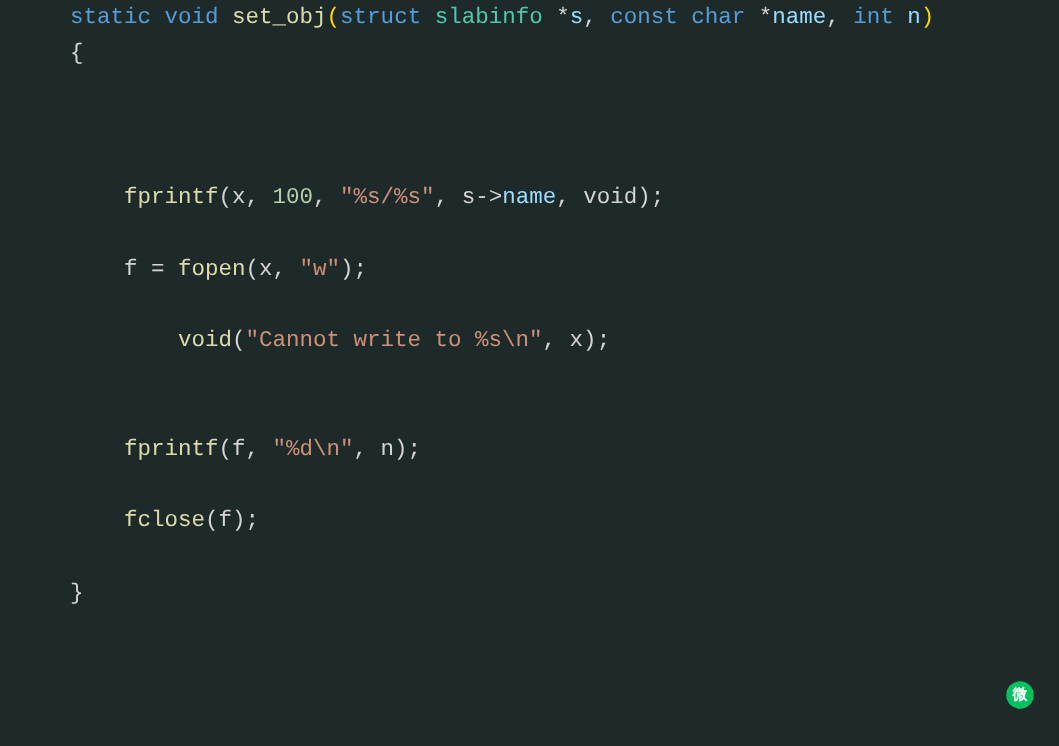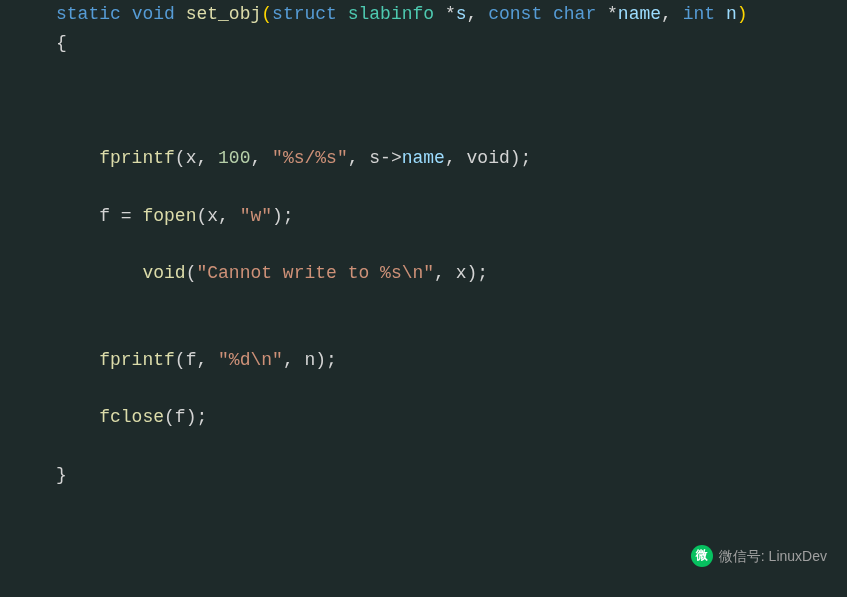--- a/index.html
+++ b/index.html
@@ -88,14 +88,13 @@
       <span class="line"><span class="plain">    </span><span class="fn">fprintf</span><span class="plain">(f, </span><span class="str">"%d\n"</span><span class="plain">, n);</span></span>
       <span class="line"><span>&nbsp;</span></span>
       <span class="line"><span class="plain">    </span><span class="fn">fclose</span><span class="plain">(f);</span></span>
       <span class="line"><span>&nbsp;</span></span>
       <span class="line"><span class="plain">}</span></span>
     </div>
 </div>
 
 <div class="watermark">
   <span class="wechat-icon">微</span>
-  <span>微信号: LinuxDev</span>
 </div>
 
 </body></html>

